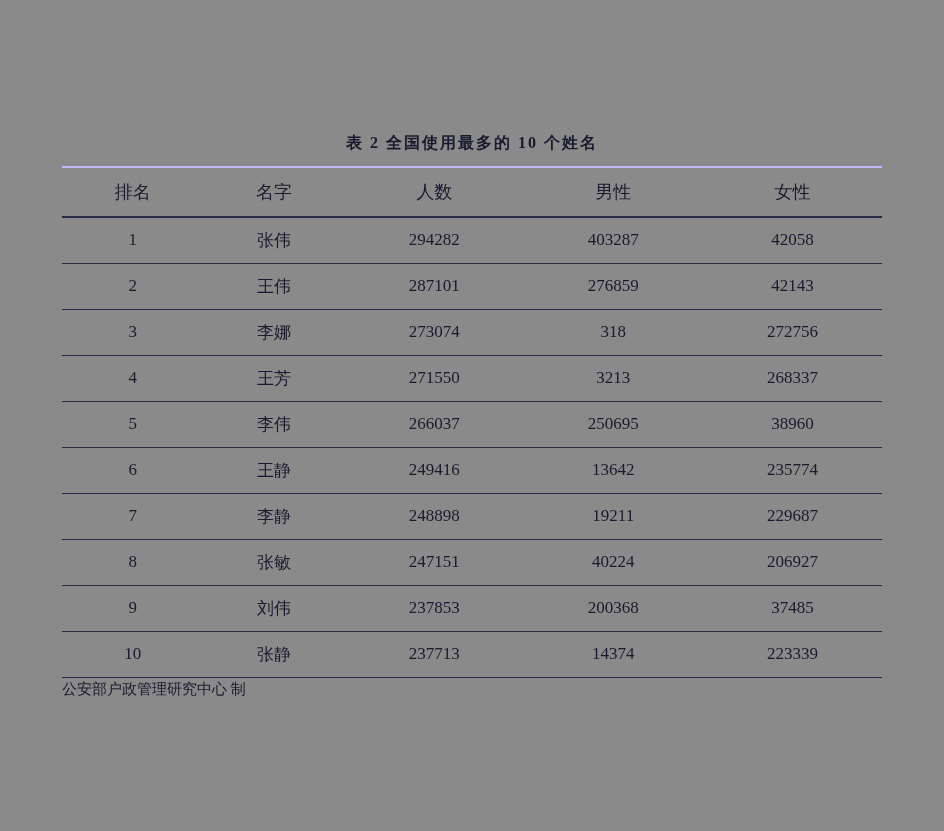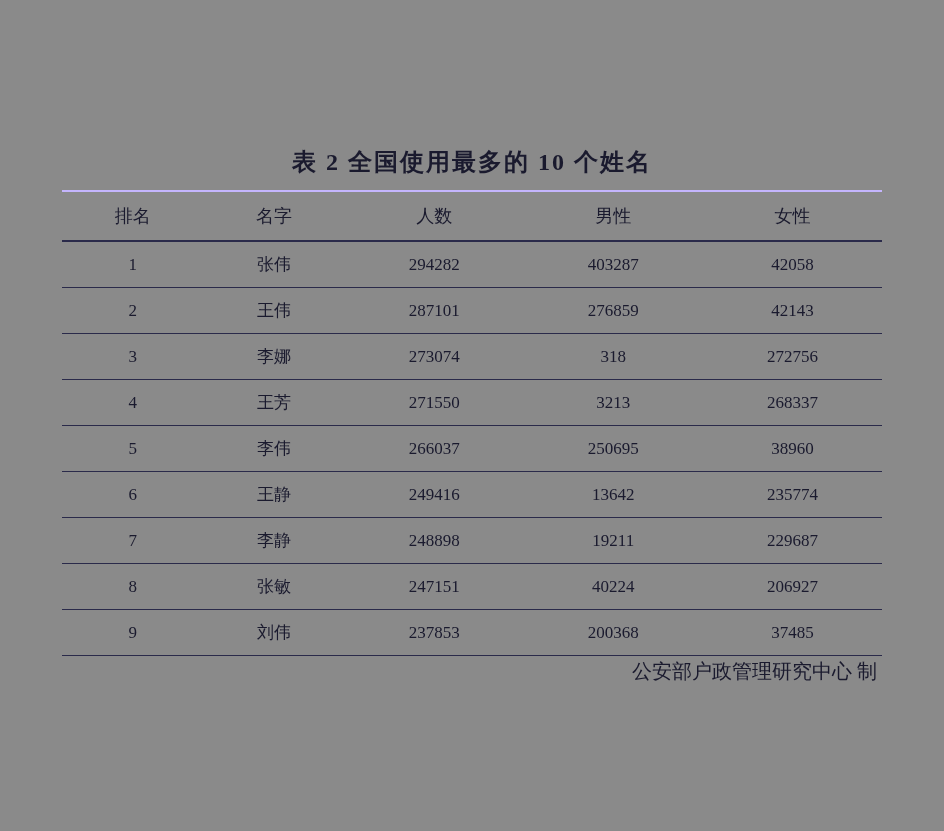--- a/index.html
+++ b/index.html
@@ -19,21 +19,21 @@
     }
 
     .container {
       background-color: #8a8a8a;
       padding: 30px 40px;
       width: 900px;
     }
 
     .table-title {
       text-align: center;
-      font-size: 24px;
+      font-size: 16px;
       font-weight: bold;
       color: #1a1a2e;
       margin-bottom: 12px;
       letter-spacing: 2px;
     }
 
     table {
       width: 100%;
       border-collapse: collapse;
       color: #1a1a2e;
@@ -55,23 +55,22 @@
     tbody tr {
       border-bottom: 1px solid #2a2a4a;
     }
 
     tbody td {
       padding: 11px 10px;
       text-align: center;
     }
 
     .footer-note {
-      text-align: right;
       color: #1a1a2e;
-      font-size: 20px;
+      font-size: 15px;
       margin-top: 2px;
       padding-right: 5px;
     }
   </style>
 </head>
 <body>
 
 <div class="container">
   <div class="table-title">表 2   全国使用最多的 10 个姓名</div>
   <table>
@@ -141,16 +140,23 @@
           <td>40224</td>
           <td>206927</td>
         </tr>
         <tr>
           <td>9</td>
           <td>刘伟</td>
           <td>237853</td>
           <td>200368</td>
           <td>37485</td>
         </tr>
+        <tr>
+          <td>10</td>
+          <td>张静</td>
+          <td>237713</td>
+          <td>14374</td>
+          <td>223339</td>
+        </tr>
       </tbody>
   </table>
   <div class="footer-note">公安部户政管理研究中心  制</div>
 </div>
 
 </body></html>

